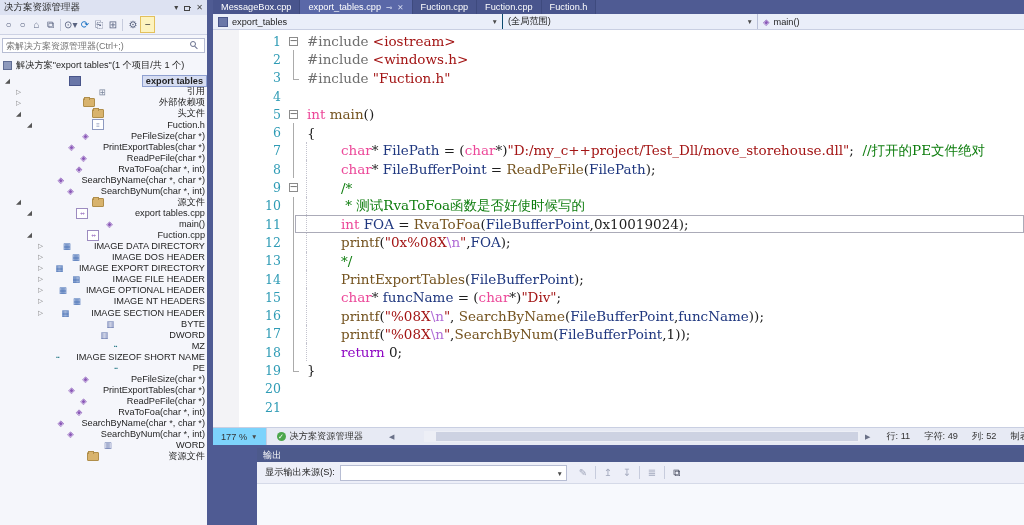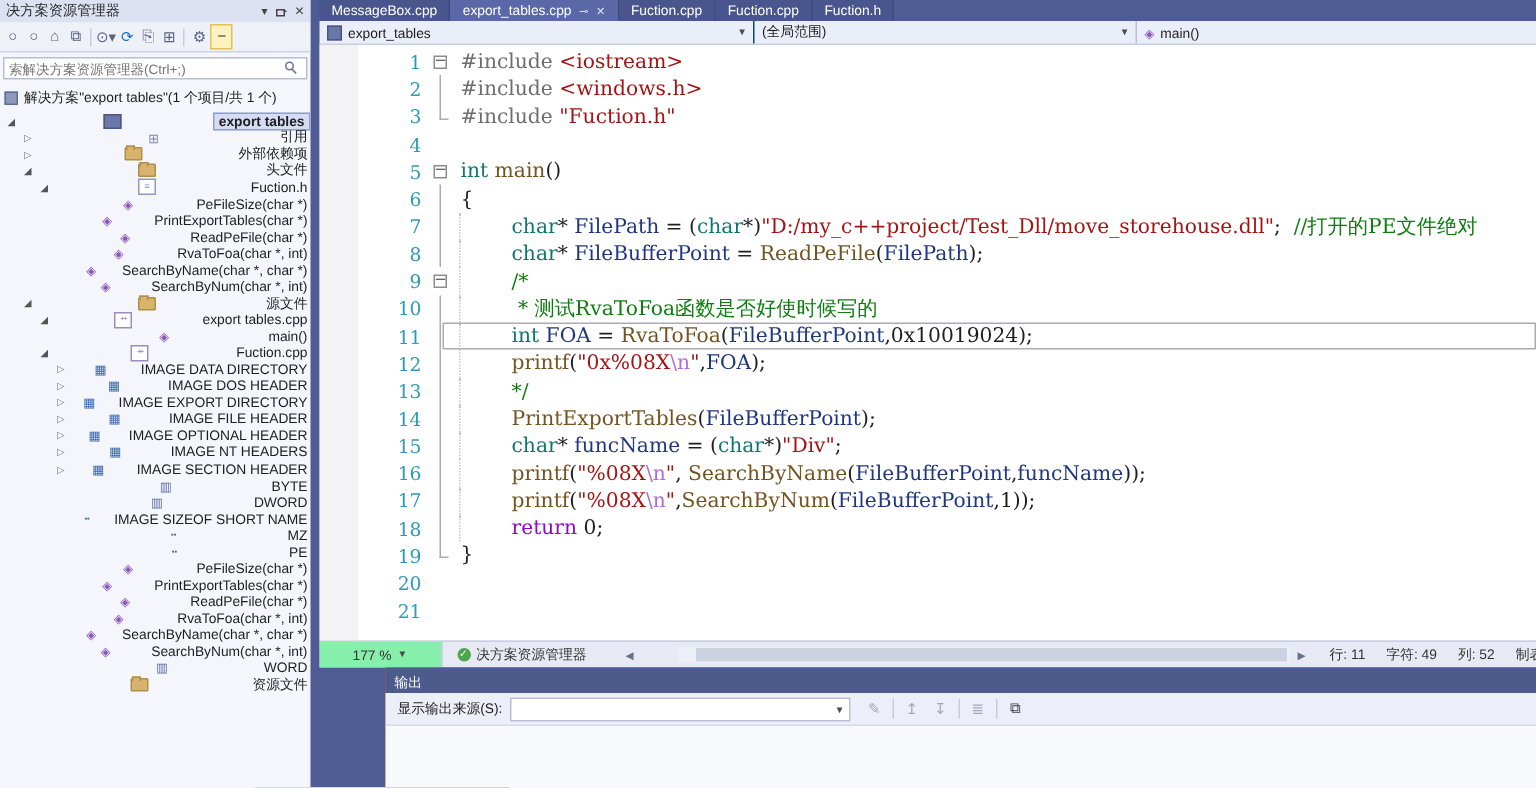--- a/index.html
+++ b/index.html
@@ -75,28 +75,28 @@
       font-family:"DejaVu Serif","Liberation Serif",serif;font-size:13.5px;color:#1E1E1E;}
   .lnum{flex:0 0 42px;text-align:right;color:#2E9BB5;font-size:12.5px;padding-right:5px;margin-left:26px;}
   .fold{flex:0 0 14px;align-self:stretch;display:flex;justify-content:center;}
   .fbox{width:9px;height:9px;border:1px solid #8C8C8C;color:#555;font-size:10px;line-height:6px;
         text-align:center;background:#fff;box-sizing:border-box;margin-top:4.5px;}
   .fline{width:1px;background:#ABABAB;height:100%;}
   .fend{width:5px;height:55%;border-left:1px solid #ABABAB;border-bottom:1px solid #ABABAB;margin-right:-5px;}
   .ctext{position:relative;}
   .guide{position:absolute;left:93px;top:0;bottom:0;border-left:1px dotted #C3C3CE;}
   .curbox{position:absolute;left:82px;right:0;top:0;bottom:0;border:1px solid #ABABB8;pointer-events:none;}
-  .pp{color:#6E6E6E}.inc{color:#A31515}.kw{color:#0f766e}.ctl{color:#8F08C4}.var{color:#1F377F}
+  .pp{color:#6E6E6E}.inc{color:#A31515}.kw{color:#ec4899}.ctl{color:#8F08C4}.var{color:#1F377F}
   .fn{color:#74531F}.str{color:#A31515}.esc{color:#B06CD6}.num{color:#1E1E1E}.pln{color:#1E1E1E}
   .cmt{color:#0E7D0E}
 
   
   .ebar{height:17px;background:#E7EAF4;display:flex;align-items:center;font-size:9.2px;color:#333;
         border-top:1px solid #C9CFE2;flex:0 0 17px;overflow:hidden;white-space:nowrap;}
-  .zoombox{padding:0 22px;height:100%;display:flex;align-items:center;gap:4px;background:#86efac;
+  .zoombox{padding:0 8px;height:100%;display:flex;align-items:center;gap:4px;background:#7dd3fc;
            border-right:1px solid #C9CFE2;}
   .zoombox .dd{font-size:6.5px;color:#4A4A4A;font-style:normal;}
   .chk{width:9px;height:9px;border-radius:50%;background:#4CA64C;color:#fff;font-size:7px;line-height:9px;
        text-align:center;margin:0 4px 0 10px;font-style:normal;}
   .hsb{flex:1;height:11px;margin:0 3px 0 28px;position:relative;background:#EDEFF6;}
   .hsb .thumb{position:absolute;left:12px;right:2px;top:1px;bottom:1px;background:#CDD2E2;}
   .sArr{font-size:7px;color:#6A7188;font-style:normal;margin:0 2px;}
   .stat{margin-left:14px;}
   .stat.last{margin-right:-14px;}
 
@@ -269,26 +269,26 @@
           <span class="tlabel">BYTE</span>
         </div>
         <div class="trow" style="padding-left: 36px;">
           <i class="arr"></i>
           <i class="ticon ti-typedef"></i>
           <span class="tlabel">DWORD</span>
         </div>
         <div class="trow" style="padding-left: 36px;">
           <i class="arr"></i>
           <i class="ticon ti-macro"></i>
+          <span class="tlabel">MZ</span>
+        </div>
+        <div class="trow" style="padding-left: 36px;">
+          <i class="arr"></i>
+          <i class="ticon ti-macro"></i>
           <span class="tlabel">IMAGE SIZEOF SHORT NAME</span>
-        </div>
-        <div class="trow" style="padding-left: 36px;">
-          <i class="arr"></i>
-          <i class="ticon ti-macro"></i>
-          <span class="tlabel">MZ</span>
         </div>
         <div class="trow" style="padding-left: 36px;">
           <i class="arr"></i>
           <i class="ticon ti-macro"></i>
           <span class="tlabel">PE</span>
         </div>
         <div class="trow" style="padding-left: 36px;">
           <i class="arr"></i>
           <i class="ticon ti-method"></i>
           <span class="tlabel">PeFileSize(char *)</span>

